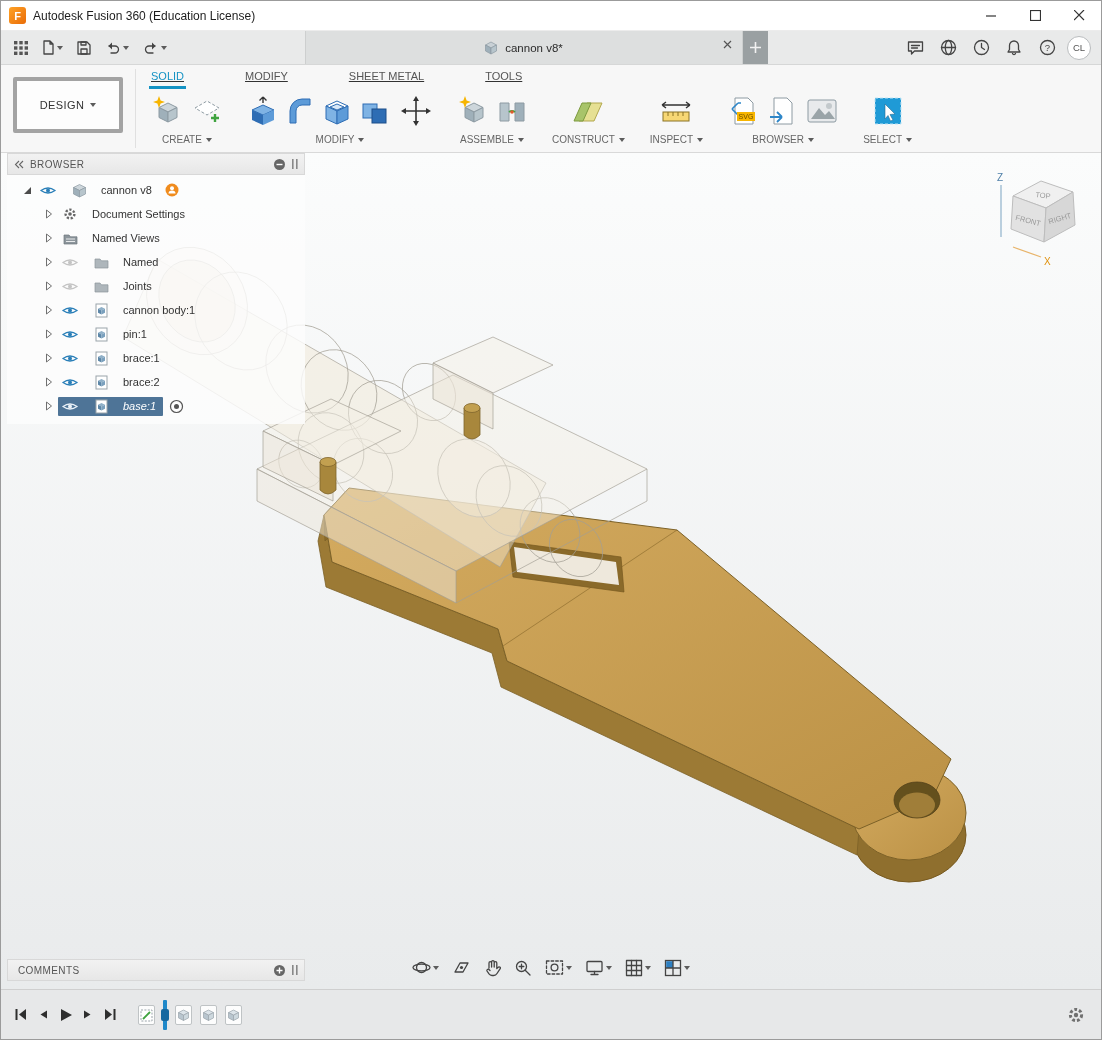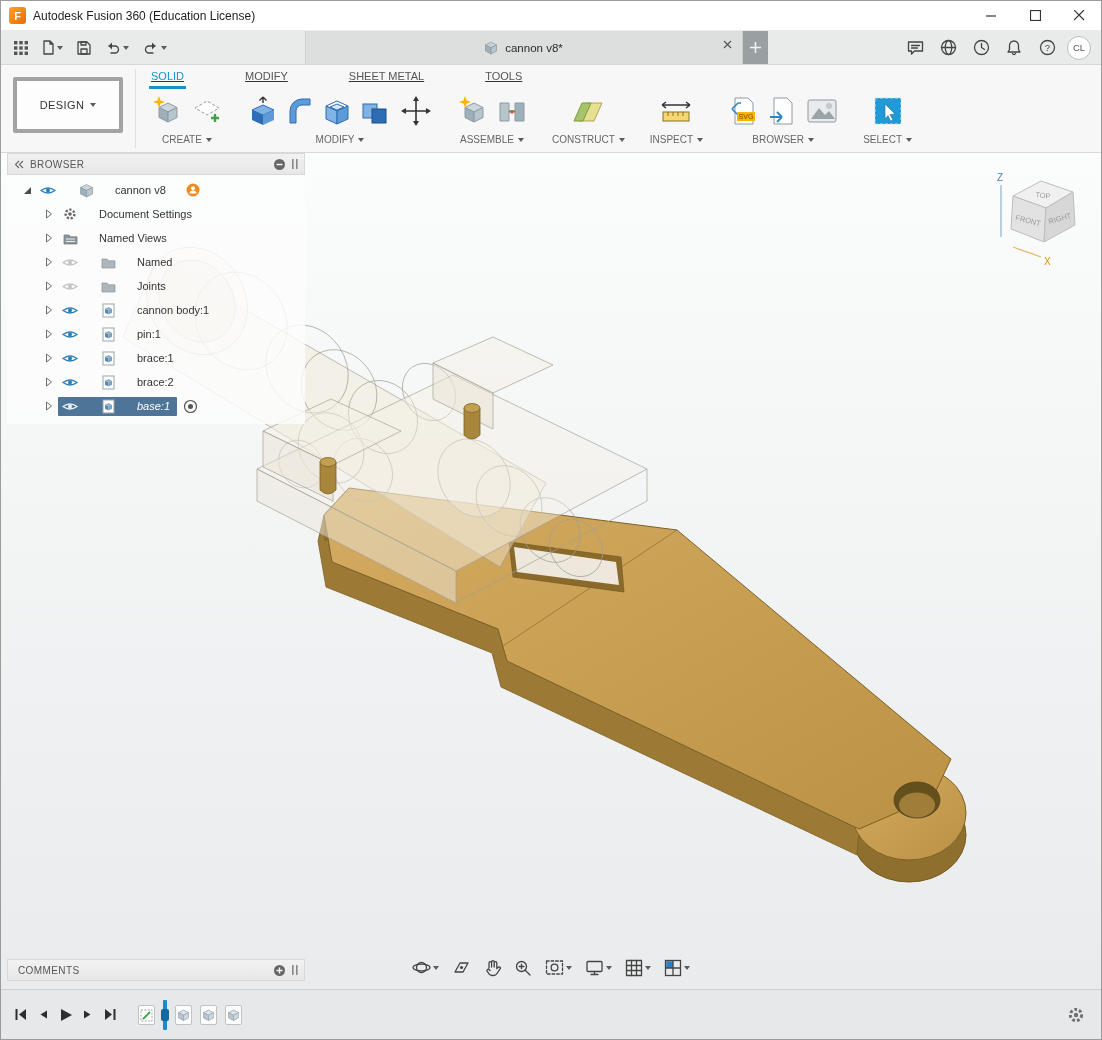--- a/index.html
+++ b/index.html
@@ -55,21 +55,21 @@
     background:linear-gradient(#fbfcfc,#e9ebec); overflow:hidden; }
   .canvas > svg.scene { position:absolute; inset:0; }
 
   
   .panelbar { height:22px; background:linear-gradient(#f2f2f2,#e7e7e7); border:1px solid #d8d8d8;
     display:flex; align-items:center; font-size:10px; color:#555; letter-spacing:.4px; }
   .browser { position:absolute; left:6px; top:0; width:298px; z-index:5; }
   .btree { background:rgba(253,253,253,.82); padding:3px 0 6px 0; }
   .trow { height:24px; display:flex; align-items:center; font-size:11px; color:#333; padding-left:36px; }
   .trow.root { padding-left:14px; }
-  .rowinner { display:inline-flex; align-items:center; gap:20px; padding:2px 7px 2px 3px; border-radius:1px; }
+  .rowinner { display:inline-flex; align-items:center; gap:13px; padding:2px 7px 2px 3px; border-radius:1px; }
   .trow.selected .rowinner { background:#4e7497; color:#fff;font-style:italic; }
   .exp { width:12px; display:flex; justify-content:center; margin-right:3px; }
   .slot { width:18px; display:flex; justify-content:center; }
   .comments-bar { position:absolute; left:6px; bottom:8px; width:298px; z-index:5; }
 
   
   .navbar { position:absolute; left:50%; transform:translateX(-50%); bottom:8px; z-index:5;
     display:flex; align-items:center; gap:9px; padding:2px 6px; }
   .navbtn { display:flex; align-items:center; gap:2px; padding:2px; }
 

